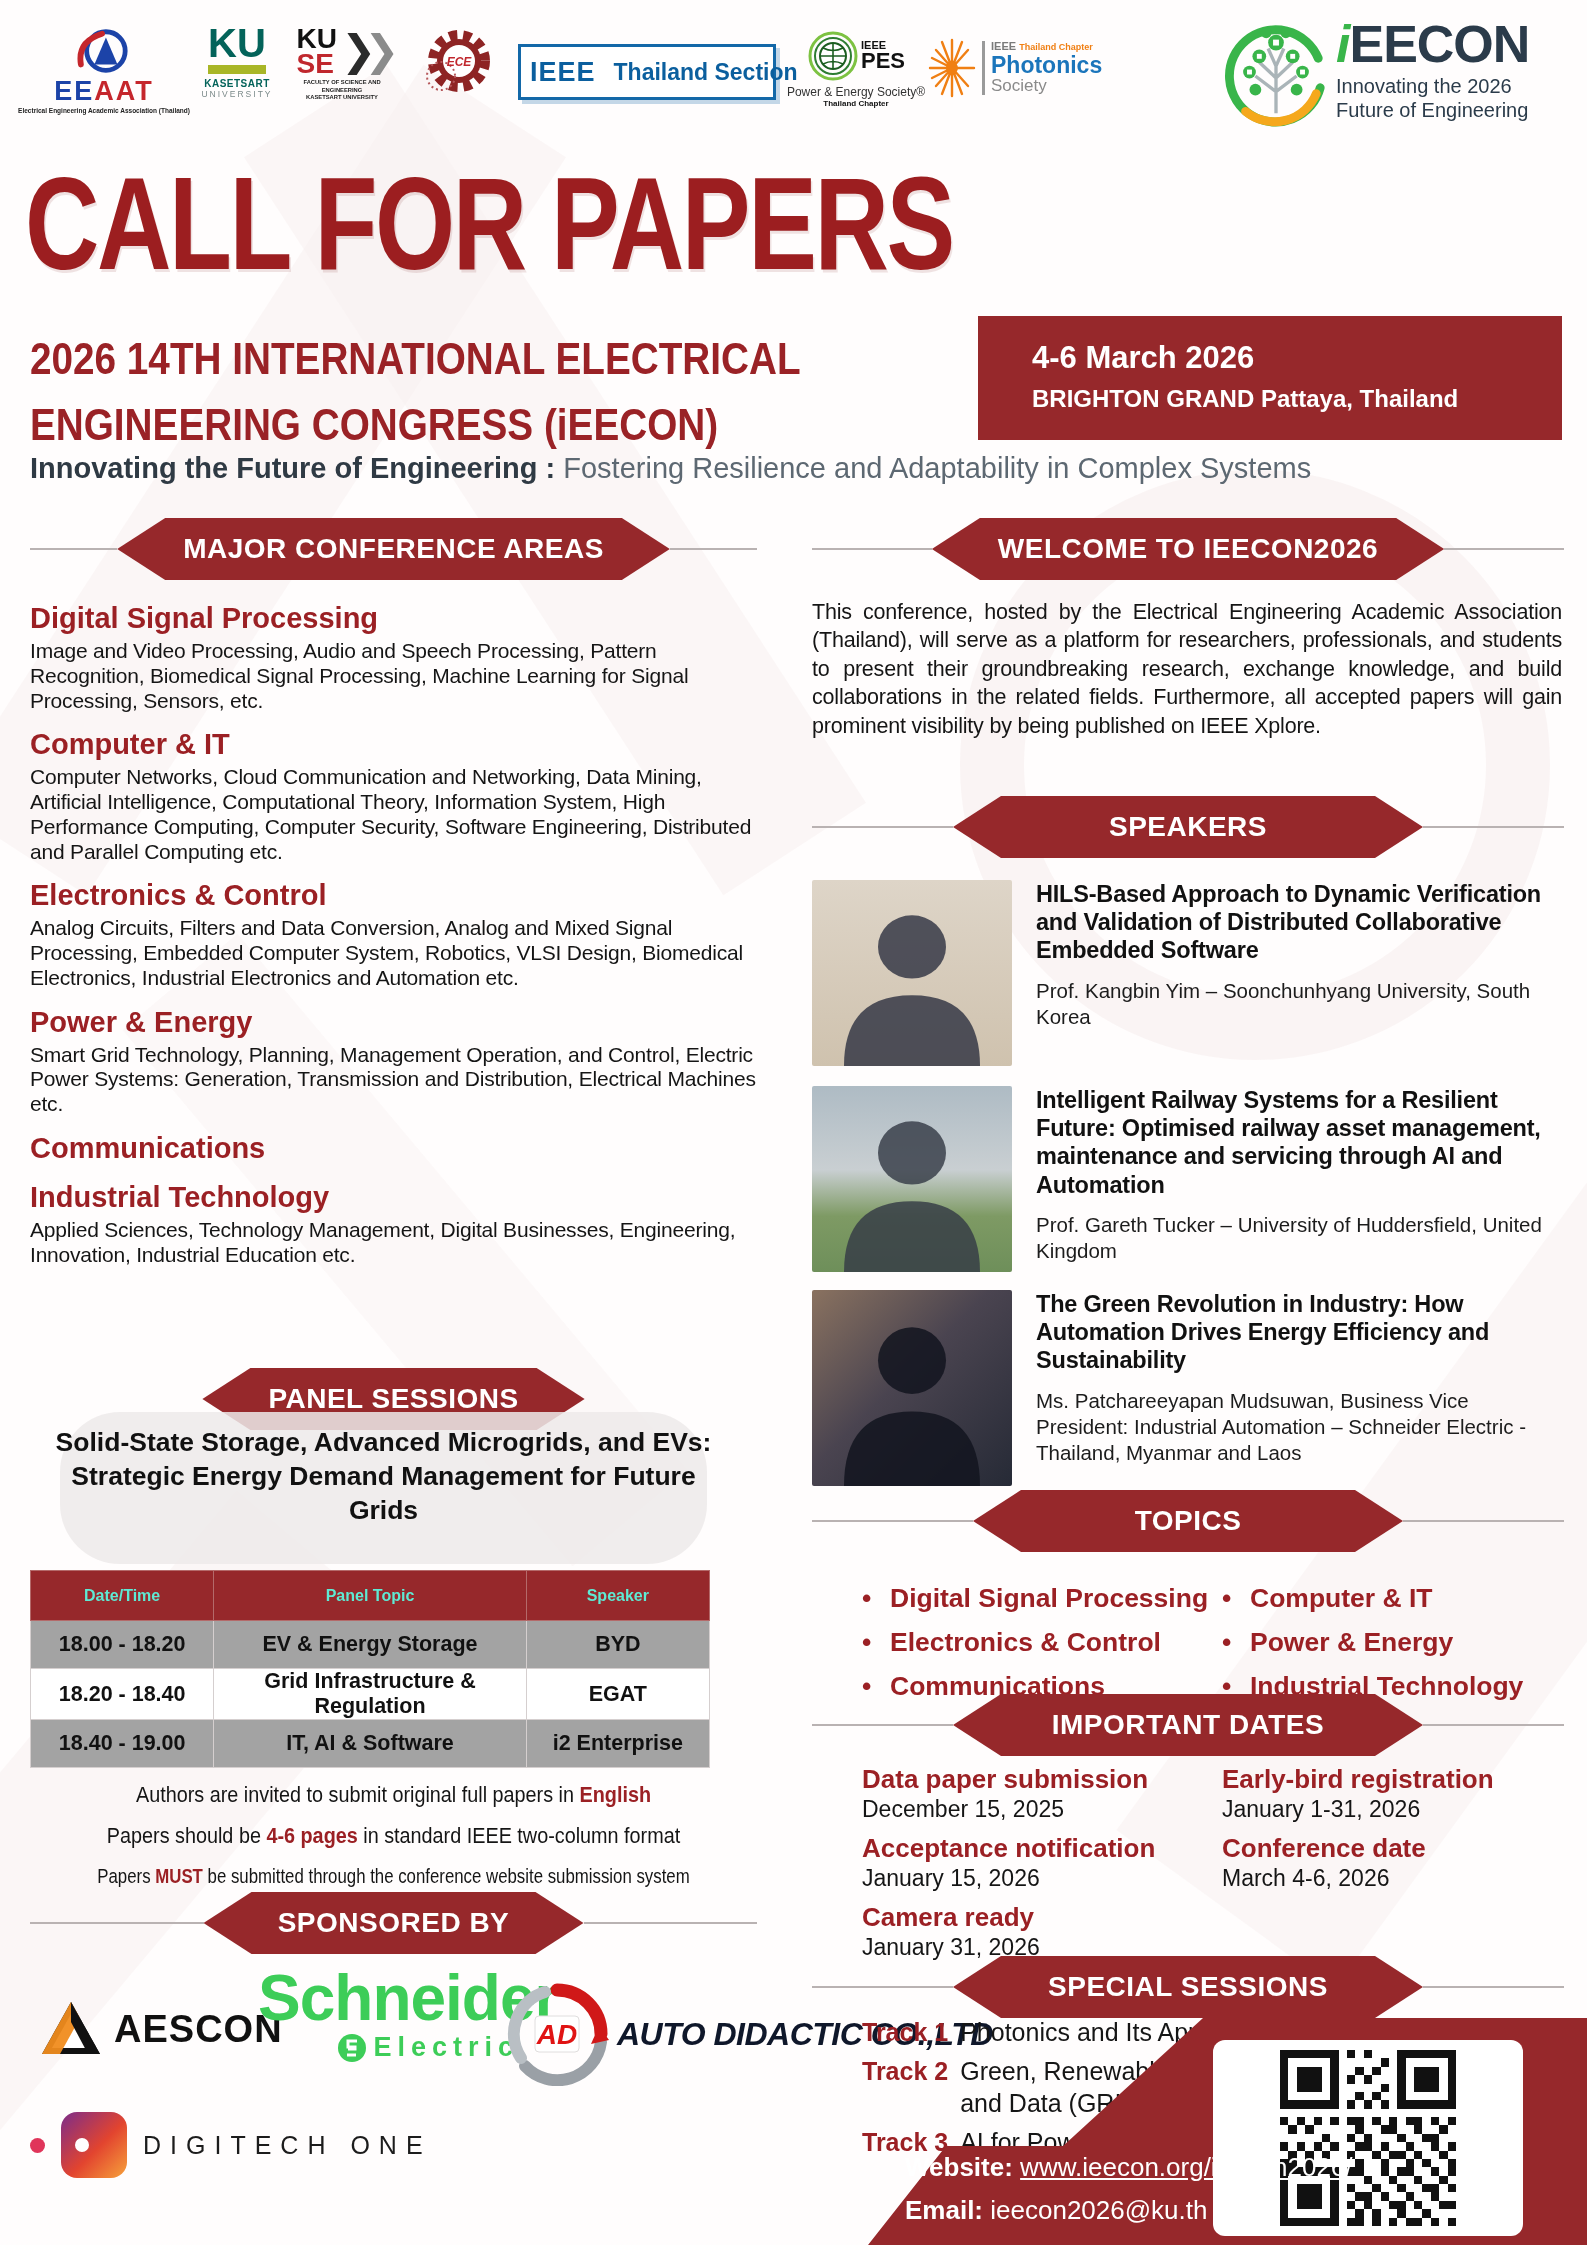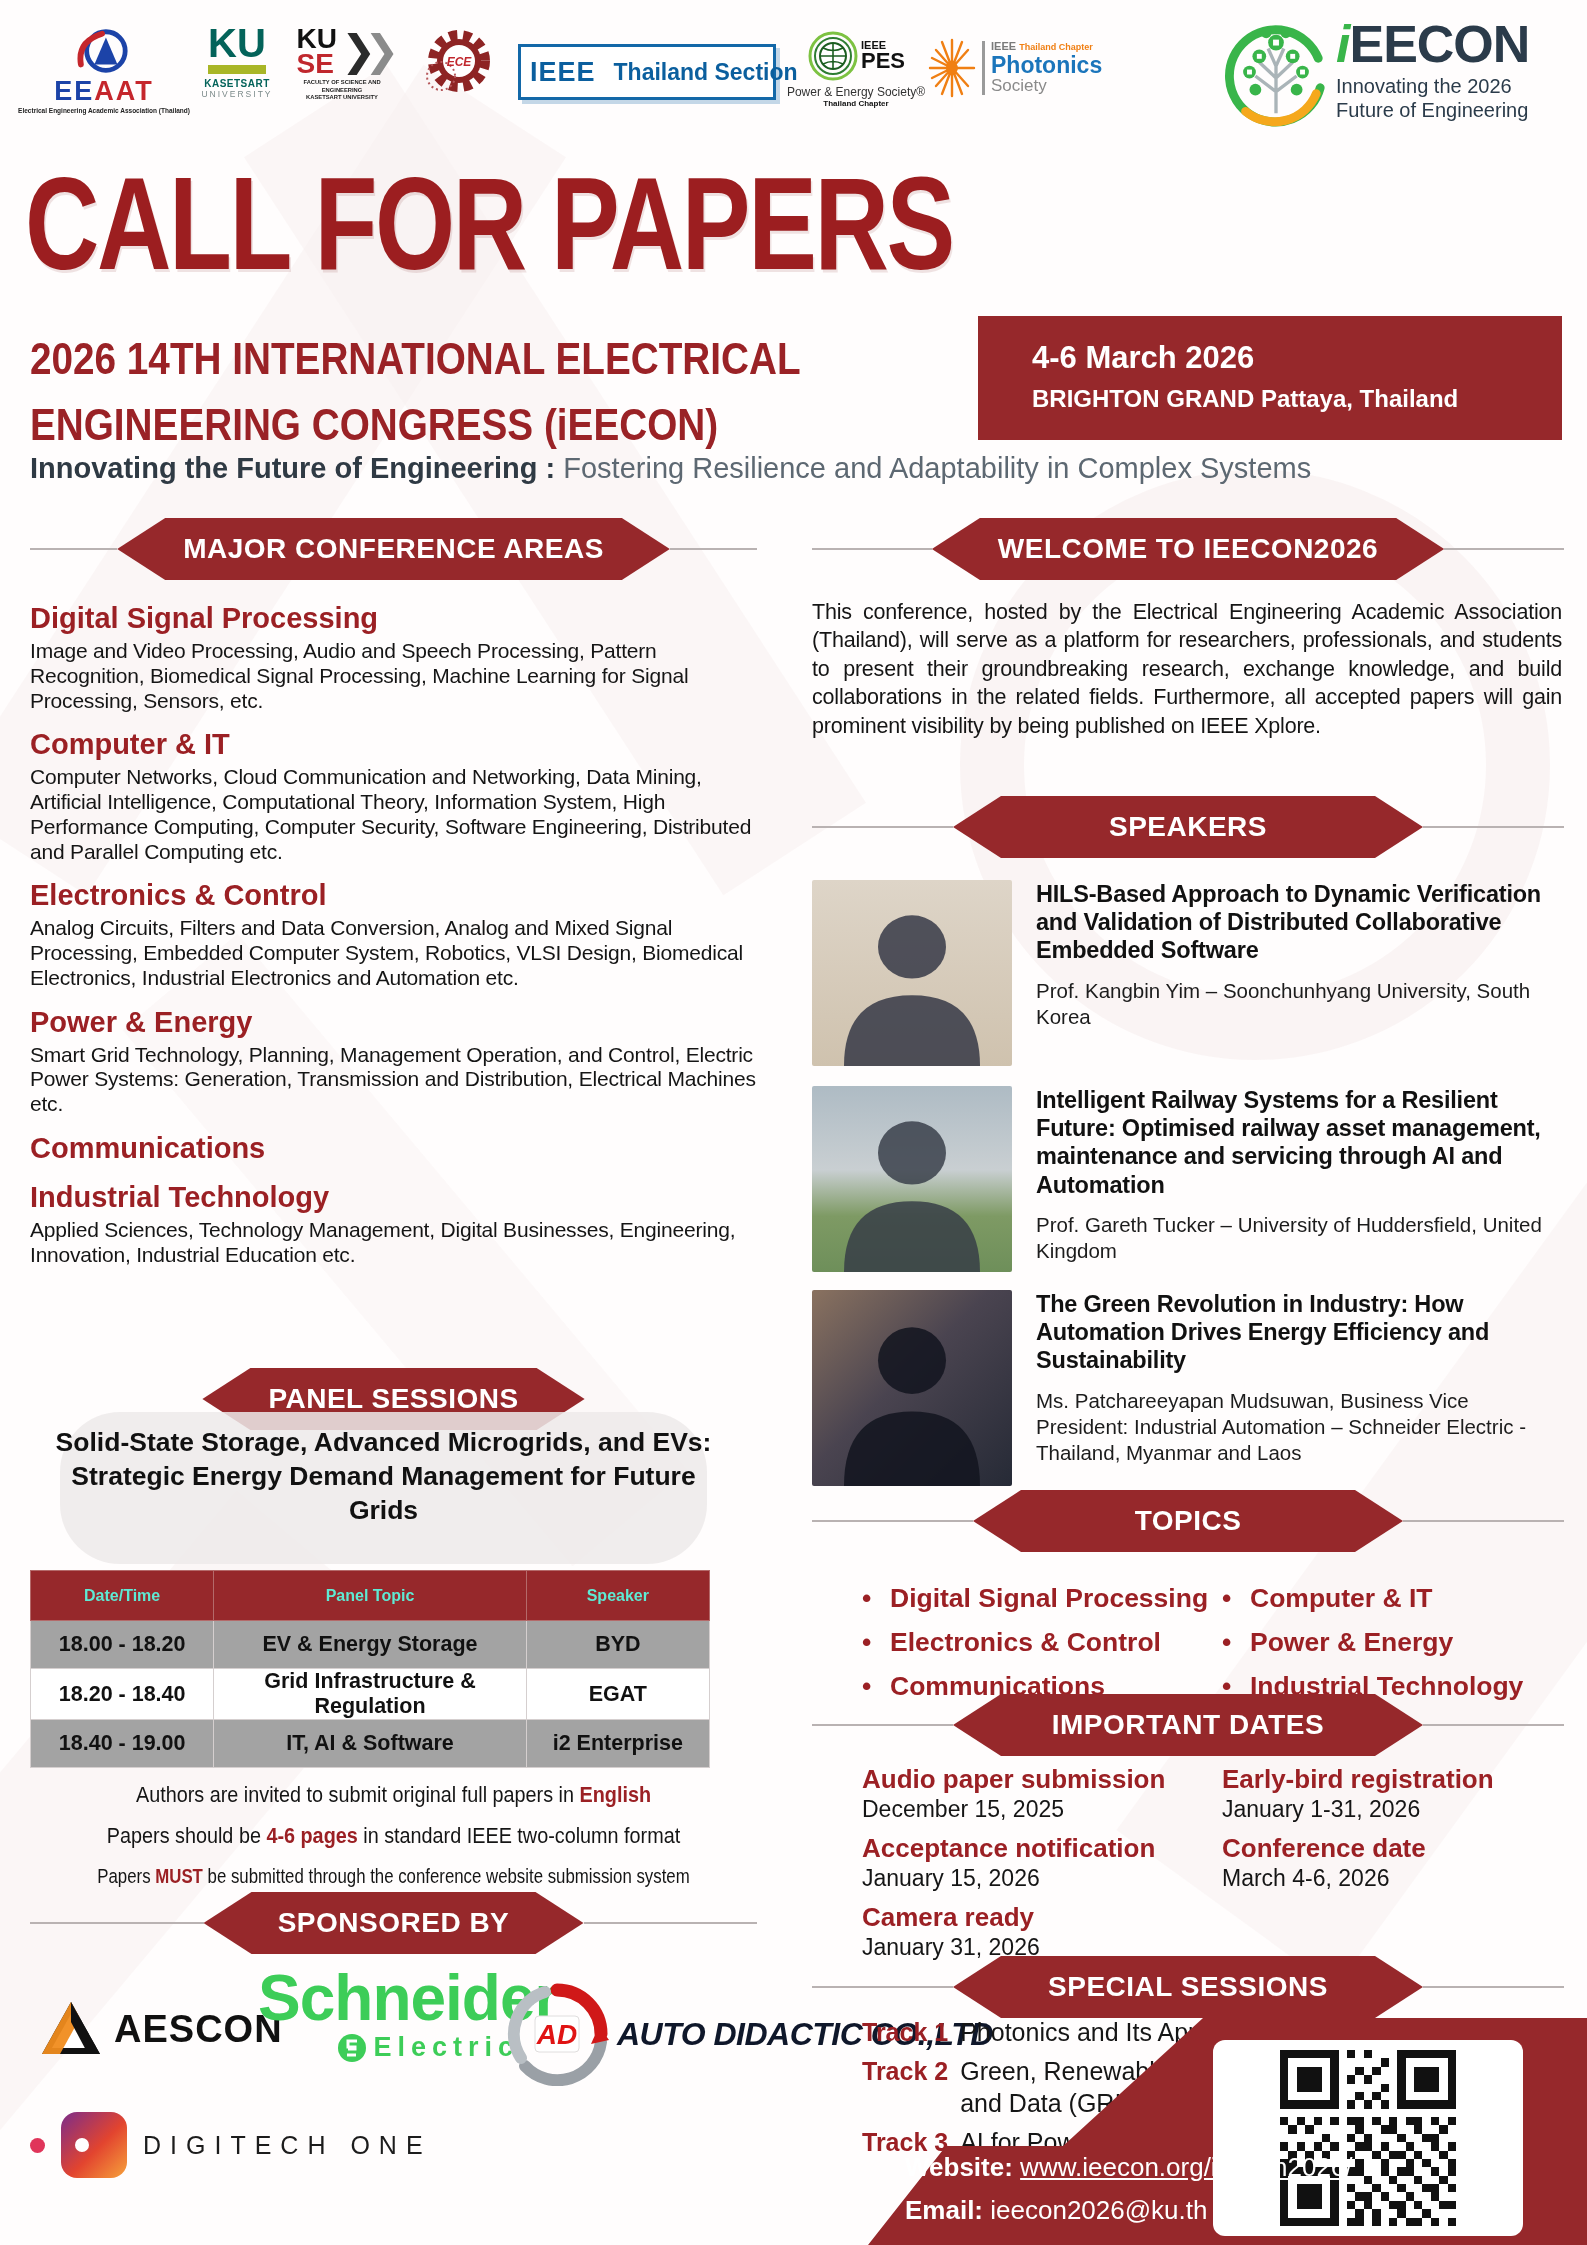--- a/index.html
+++ b/index.html
@@ -482,21 +482,21 @@
   </ul>
 
   <div class="banner-row" style="left:812px;top:1694px;width:752px;">
     <div class="line"></div>
     <div class="banner" style="min-width:470px;">IMPORTANT DATES</div>
     <div class="line"></div>
   </div>
 
   <div class="z1 dates-col dc1">
     <div class="date-entry">
-      <div class="dl">Audio paper submission</div>
+      <div class="dl">Data paper submission</div>
       <div class="dv">December 15, 2025</div>
     </div>
     <div class="date-entry">
       <div class="dl">Acceptance notification</div>
       <div class="dv">January 15, 2026</div>
     </div>
     <div class="date-entry">
       <div class="dl">Camera ready</div>
       <div class="dv">January 31, 2026</div>
     </div>

